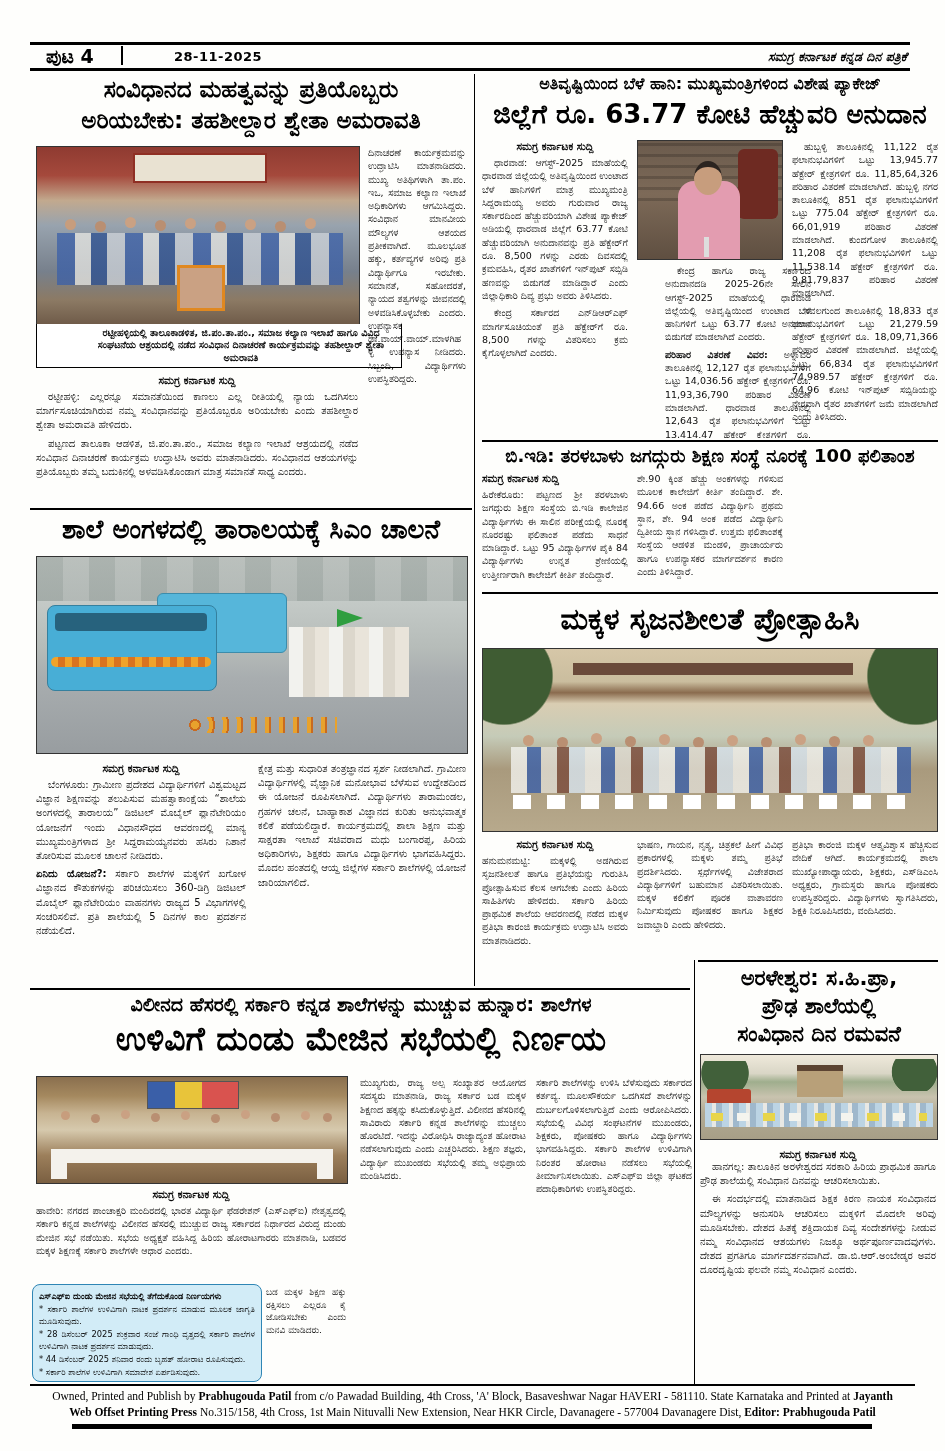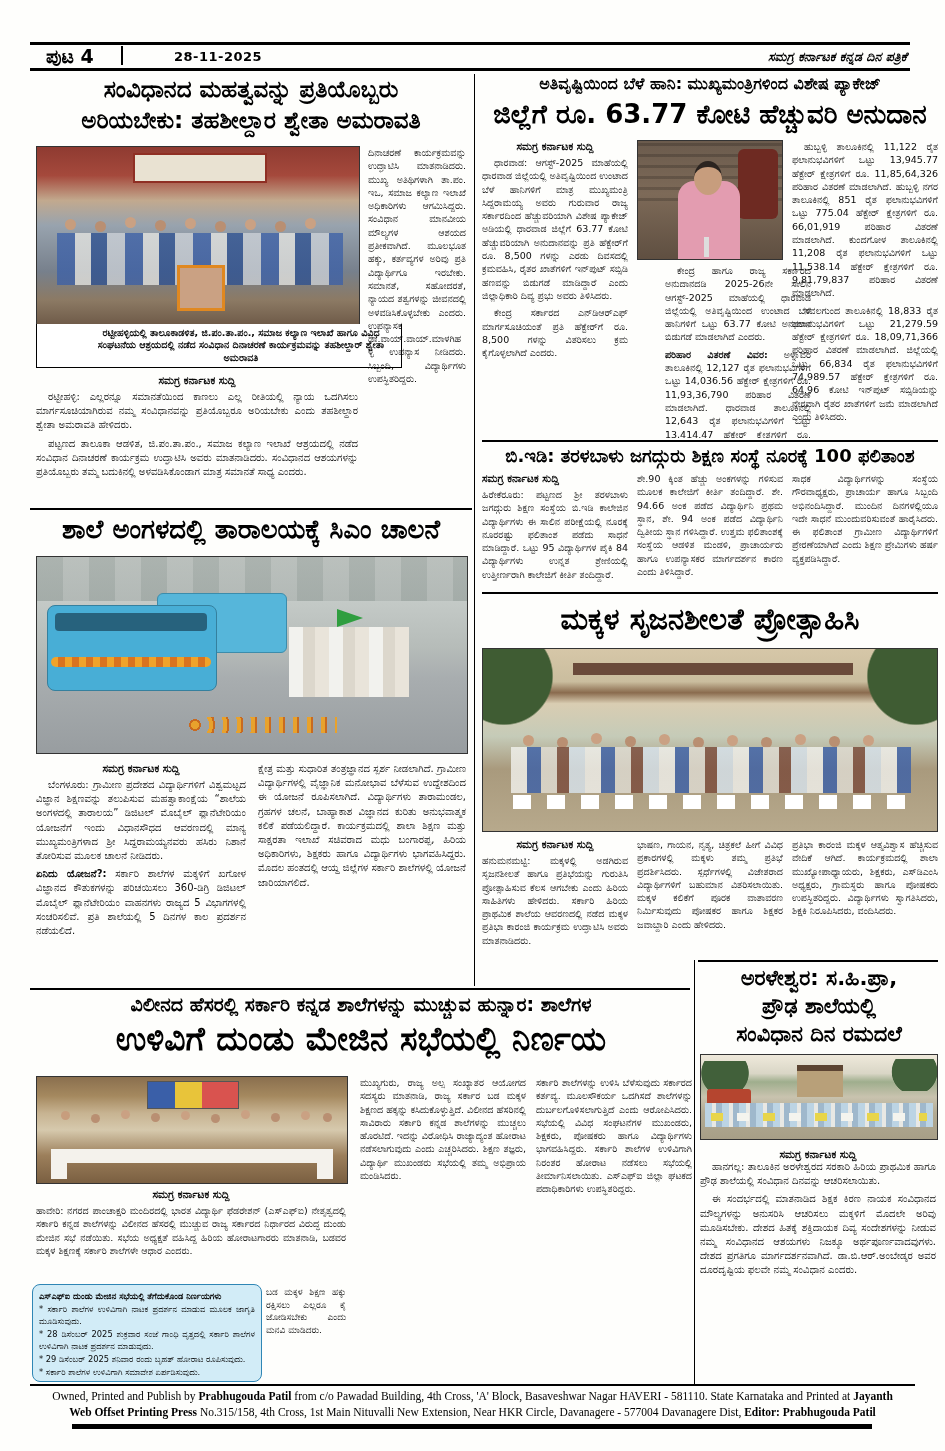--- a/index.html
+++ b/index.html
@@ -125,21 +125,20 @@
   </div>
   <div class="rule" style="left:482px;top:440px;width:456px;height:2px;"></div>
 
   <div class="art" style="left:482px;top:444px;width:456px;height:146px;">
     <div class="hl center" style="font-size:18px;line-height:23px;">ಬಿ.ಇಡಿ: ತರಳಬಾಳು ಜಗದ್ಗುರು ಶಿಕ್ಷಣ ಸಂಸ್ಥೆ ನೂರಕ್ಕೆ 100 ಫಲಿತಾಂಶ</div>
     <div class="abs" style="left:0;top:28px;width:146px;height:116px;">
       <div class="byline" style="text-align:left;">ಸಮಗ್ರ ಕರ್ನಾಟಕ ಸುದ್ದಿ</div>
       <div class="body-sm">ಹಿರೇಕೆರೂರು: ಪಟ್ಟಣದ ಶ್ರೀ ತರಳಬಾಳು ಜಗದ್ಗುರು ಶಿಕ್ಷಣ ಸಂಸ್ಥೆಯ ಬಿ.ಇಡಿ ಕಾಲೇಜಿನ ವಿದ್ಯಾರ್ಥಿಗಳು ಈ ಸಾಲಿನ ಪರೀಕ್ಷೆಯಲ್ಲಿ ನೂರಕ್ಕೆ ನೂರರಷ್ಟು ಫಲಿತಾಂಶ ಪಡೆದು ಸಾಧನೆ ಮಾಡಿದ್ದಾರೆ. ಒಟ್ಟು 95 ವಿದ್ಯಾರ್ಥಿಗಳ ಪೈಕಿ 84 ವಿದ್ಯಾರ್ಥಿಗಳು ಉನ್ನತ ಶ್ರೇಣಿಯಲ್ಲಿ ಉತ್ತೀರ್ಣರಾಗಿ ಕಾಲೇಜಿಗೆ ಕೀರ್ತಿ ತಂದಿದ್ದಾರೆ.</div>
     </div>
     <div class="abs body-sm" style="left:155px;top:28px;width:146px;height:116px;">ಶೇ.90 ಕ್ಕಿಂತ ಹೆಚ್ಚು ಅಂಕಗಳನ್ನು ಗಳಿಸುವ ಮೂಲಕ ಕಾಲೇಜಿಗೆ ಕೀರ್ತಿ ತಂದಿದ್ದಾರೆ. ಶೇ. 94.66 ಅಂಕ ಪಡೆದ ವಿದ್ಯಾರ್ಥಿನಿ ಪ್ರಥಮ ಸ್ಥಾನ, ಶೇ. 94 ಅಂಕ ಪಡೆದ ವಿದ್ಯಾರ್ಥಿನಿ ದ್ವಿತೀಯ ಸ್ಥಾನ ಗಳಿಸಿದ್ದಾರೆ. ಉತ್ತಮ ಫಲಿತಾಂಶಕ್ಕೆ ಸಂಸ್ಥೆಯ ಆಡಳಿತ ಮಂಡಳಿ, ಪ್ರಾಚಾರ್ಯರು ಹಾಗೂ ಉಪನ್ಯಾಸಕರ ಮಾರ್ಗದರ್ಶನ ಕಾರಣ ಎಂದು ತಿಳಿಸಿದ್ದಾರೆ.</div>
-    <div class="abs body-sm" style="left:310px;top:28px;width:146px;height:116px;">ಸಾಧಕ ವಿದ್ಯಾರ್ಥಿಗಳನ್ನು ಸಂಸ್ಥೆಯ ಗೌರವಾಧ್ಯಕ್ಷರು, ಪ್ರಾಚಾರ್ಯ ಹಾಗೂ ಸಿಬ್ಬಂದಿ ಅಭಿನಂದಿಸಿದ್ದಾರೆ. ಮುಂದಿನ ದಿನಗಳಲ್ಲಿಯೂ ಇದೇ ಸಾಧನೆ ಮುಂದುವರಿಸುವಂತೆ ಹಾರೈಸಿದರು. ಈ ಫಲಿತಾಂಶ ಗ್ರಾಮೀಣ ವಿದ್ಯಾರ್ಥಿಗಳಿಗೆ ಪ್ರೇರಣೆಯಾಗಿದೆ ಎಂದು ಶಿಕ್ಷಣ ಪ್ರೇಮಿಗಳು ಹರ್ಷ ವ್ಯಕ್ತಪಡಿಸಿದ್ದಾರೆ.</div>
   </div>
   <div class="rule" style="left:482px;top:592px;width:456px;height:2px;"></div>
 
   <div class="art" style="left:482px;top:596px;width:456px;height:390px;">
     <div class="hl center" style="font-size:29px;line-height:46px;">ಮಕ್ಕಳ ಸೃಜನಶೀಲತೆ ಪ್ರೋತ್ಸಾಹಿಸಿ</div>
     <div class="ph" style="left:0;top:52px;width:454px;height:182px;
          background:linear-gradient(180deg,#d6c7a8 0%,#cabd9e 18%,#8a6b4e 24%,#d9cdb2 30%,#c5cbb8 48%,#a99a7d 66%,#b7a98c 100%);">
       <div style="left:0;top:0;width:70px;height:90px;background:radial-gradient(circle at 30% 30%,#3f5c33 0 60%,transparent 62%);"></div>
       <div style="left:384px;top:0;width:70px;height:90px;background:radial-gradient(circle at 70% 30%,#3f5c33 0 60%,transparent 62%);"></div>
       <div style="left:90px;top:14px;width:280px;height:12px;background:#6a4a3a;"></div>
@@ -174,34 +173,34 @@
 
     <div class="abs" style="left:6px;top:196px;width:310px;height:94px;">
       <div class="byline">ಸಮಗ್ರ ಕರ್ನಾಟಕ ಸುದ್ದಿ</div>
       <div class="body-sm">ಹಾವೇರಿ: ನಗರದ ಪಾಂಚಾಕ್ಷರಿ ಮಂದಿರದಲ್ಲಿ ಭಾರತ ವಿದ್ಯಾರ್ಥಿ ಫೆಡರೇಶನ್ (ಎಸ್‌ಎಫ್‌ಐ) ನೇತೃತ್ವದಲ್ಲಿ ಸರ್ಕಾರಿ ಕನ್ನಡ ಶಾಲೆಗಳನ್ನು ವಿಲೀನದ ಹೆಸರಲ್ಲಿ ಮುಚ್ಚುವ ರಾಜ್ಯ ಸರ್ಕಾರದ ನಿರ್ಧಾರದ ವಿರುದ್ಧ ದುಂಡು ಮೇಜಿನ ಸಭೆ ನಡೆಯಿತು. ಸಭೆಯ ಅಧ್ಯಕ್ಷತೆ ವಹಿಸಿದ್ದ ಹಿರಿಯ ಹೋರಾಟಗಾರರು ಮಾತನಾಡಿ, ಬಡವರ ಮಕ್ಕಳ ಶಿಕ್ಷಣಕ್ಕೆ ಸರ್ಕಾರಿ ಶಾಲೆಗಳೇ ಆಧಾರ ಎಂದರು.</div>
     </div>
 
     <div class="cyanbox" style="left:2px;top:292px;width:216px;height:86px;">
       <div class="bx-item" style="font-weight:700;">ಎಸ್‌ಎಫ್‌ಐ ದುಂಡು ಮೇಜಿನ ಸಭೆಯಲ್ಲಿ ತೆಗೆದುಕೊಂಡ ನಿರ್ಣಯಗಳು</div>
       <div class="bx-item">* ಸರ್ಕಾರಿ ಶಾಲೆಗಳ ಉಳಿವಿಗಾಗಿ ನಾಟಕ ಪ್ರದರ್ಶನ ಮಾಡುವ ಮೂಲಕ ಜಾಗೃತಿ ಮೂಡಿಸುವುದು.</div>
       <div class="bx-item">* 28 ಡಿಸೆಂಬರ್ 2025 ಶುಕ್ರವಾರ ಸಂಜೆ ಗಾಂಧಿ ವೃತ್ತದಲ್ಲಿ ಸರ್ಕಾರಿ ಶಾಲೆಗಳ ಉಳಿವಿಗಾಗಿ ನಾಟಕ ಪ್ರದರ್ಶನ ಮಾಡುವುದು.</div>
-      <div class="bx-item">* 29 ಡಿಸೆಂಬರ್ 2025 ಶನಿವಾರ ರಂದು ಬೃಹತ್ ಹೋರಾಟ ರೂಪಿಸುವುದು.</div>
+      <div class="bx-item">* 44 ಡಿಸೆಂಬರ್ 2025 ಶನಿವಾರ ರಂದು ಬೃಹತ್ ಹೋರಾಟ ರೂಪಿಸುವುದು.</div>
       <div class="bx-item">* ಸರ್ಕಾರಿ ಶಾಲೆಗಳ ಉಳಿವಿಗಾಗಿ ಸಮಾವೇಶ ಏರ್ಪಡಿಸುವುದು.</div>
     </div>
     <div class="abs body-sm" style="left:236px;top:294px;width:80px;height:86px;font-size:9px;">ಬಡ ಮಕ್ಕಳ ಶಿಕ್ಷಣ ಹಕ್ಕು ರಕ್ಷಿಸಲು ಎಲ್ಲರೂ ಕೈ ಜೋಡಿಸಬೇಕು ಎಂದು ಮನವಿ ಮಾಡಿದರು.</div>
 
     <div class="abs body-sm" style="left:330px;top:84px;width:166px;height:300px;">ಮುಖ್ಯಗುರು, ರಾಜ್ಯ ಅಲ್ಪ ಸಂಖ್ಯಾತರ ಆಯೋಗದ ಸದಸ್ಯರು ಮಾತನಾಡಿ, ರಾಜ್ಯ ಸರ್ಕಾರ ಬಡ ಮಕ್ಕಳ ಶಿಕ್ಷಣದ ಹಕ್ಕನ್ನು ಕಸಿದುಕೊಳ್ಳುತ್ತಿದೆ. ವಿಲೀನದ ಹೆಸರಿನಲ್ಲಿ ಸಾವಿರಾರು ಸರ್ಕಾರಿ ಕನ್ನಡ ಶಾಲೆಗಳನ್ನು ಮುಚ್ಚಲು ಹೊರಟಿದೆ. ಇದನ್ನು ವಿರೋಧಿಸಿ ರಾಜ್ಯಾದ್ಯಂತ ಹೋರಾಟ ನಡೆಸಲಾಗುವುದು ಎಂದು ಎಚ್ಚರಿಸಿದರು. ಶಿಕ್ಷಣ ತಜ್ಞರು, ವಿದ್ಯಾರ್ಥಿ ಮುಖಂಡರು ಸಭೆಯಲ್ಲಿ ತಮ್ಮ ಅಭಿಪ್ರಾಯ ಮಂಡಿಸಿದರು.</div>
     <div class="abs body-sm" style="left:506px;top:84px;width:156px;height:300px;">ಸರ್ಕಾರಿ ಶಾಲೆಗಳನ್ನು ಉಳಿಸಿ ಬೆಳೆಸುವುದು ಸರ್ಕಾರದ ಕರ್ತವ್ಯ. ಮೂಲಸೌಕರ್ಯ ಒದಗಿಸದೆ ಶಾಲೆಗಳನ್ನು ದುರ್ಬಲಗೊಳಿಸಲಾಗುತ್ತಿದೆ ಎಂದು ಆರೋಪಿಸಿದರು. ಸಭೆಯಲ್ಲಿ ವಿವಿಧ ಸಂಘಟನೆಗಳ ಮುಖಂಡರು, ಶಿಕ್ಷಕರು, ಪೋಷಕರು ಹಾಗೂ ವಿದ್ಯಾರ್ಥಿಗಳು ಭಾಗವಹಿಸಿದ್ದರು. ಸರ್ಕಾರಿ ಶಾಲೆಗಳ ಉಳಿವಿಗಾಗಿ ನಿರಂತರ ಹೋರಾಟ ನಡೆಸಲು ಸಭೆಯಲ್ಲಿ ತೀರ್ಮಾನಿಸಲಾಯಿತು. ಎಸ್‌ಎಫ್‌ಐ ಜಿಲ್ಲಾ ಘಟಕದ ಪದಾಧಿಕಾರಿಗಳು ಉಪಸ್ಥಿತರಿದ್ದರು.</div>
   </div>
 
   <div class="art" style="left:700px;top:964px;width:238px;height:420px;">
     <div class="hl center" style="font-size:21px;line-height:28px;">
       <div>ಅರಳೇಶ್ವರ: ಸ.ಹಿ.ಪ್ರಾ,</div>
       <div>ಪ್ರೌಢ ಶಾಲೆಯಲ್ಲಿ</div>
-      <div>ಸಂವಿಧಾನ ದಿನ ರಮದಲೆ</div>
+      <div>ಸಂವಿಧಾನ ದಿನ ರಮವನೆ</div>
     </div>
     <div class="ph" style="left:0;top:90px;width:236px;height:84px;
          background:linear-gradient(180deg,#efe9db 0%,#d9d6c6 22%,#9fae8d 32%,#c9c3af 50%,#b3ab94 68%,#a79e86 100%);">
       <div style="left:0;top:6px;width:60px;height:30px;background:radial-gradient(circle at 40% 40%,#41603a 0 58%,transparent 60%);"></div>
       <div style="left:180px;top:4px;width:56px;height:32px;background:radial-gradient(circle at 60% 40%,#41603a 0 58%,transparent 60%);"></div>
       <div style="left:96px;top:10px;width:46px;height:26px;background:#b8a079;border-top:6px solid #5c4432;"></div>
       <div style="left:6px;top:34px;width:44px;height:22px;background:#b5452f;border-radius:3px;"></div>
       <div style="left:4px;top:48px;width:228px;height:24px;background:repeating-linear-gradient(90deg,#bcd4e4 0 7px,#e8e8e4 7px 11px,#9fb8cc 11px 17px);"></div>
       <div style="left:10px;top:58px;width:216px;height:8px;background:repeating-linear-gradient(90deg,#e8d54a 0 12px,transparent 12px 26px,#f4f4ee 26px 38px,transparent 38px 52px);"></div>
     </div>

